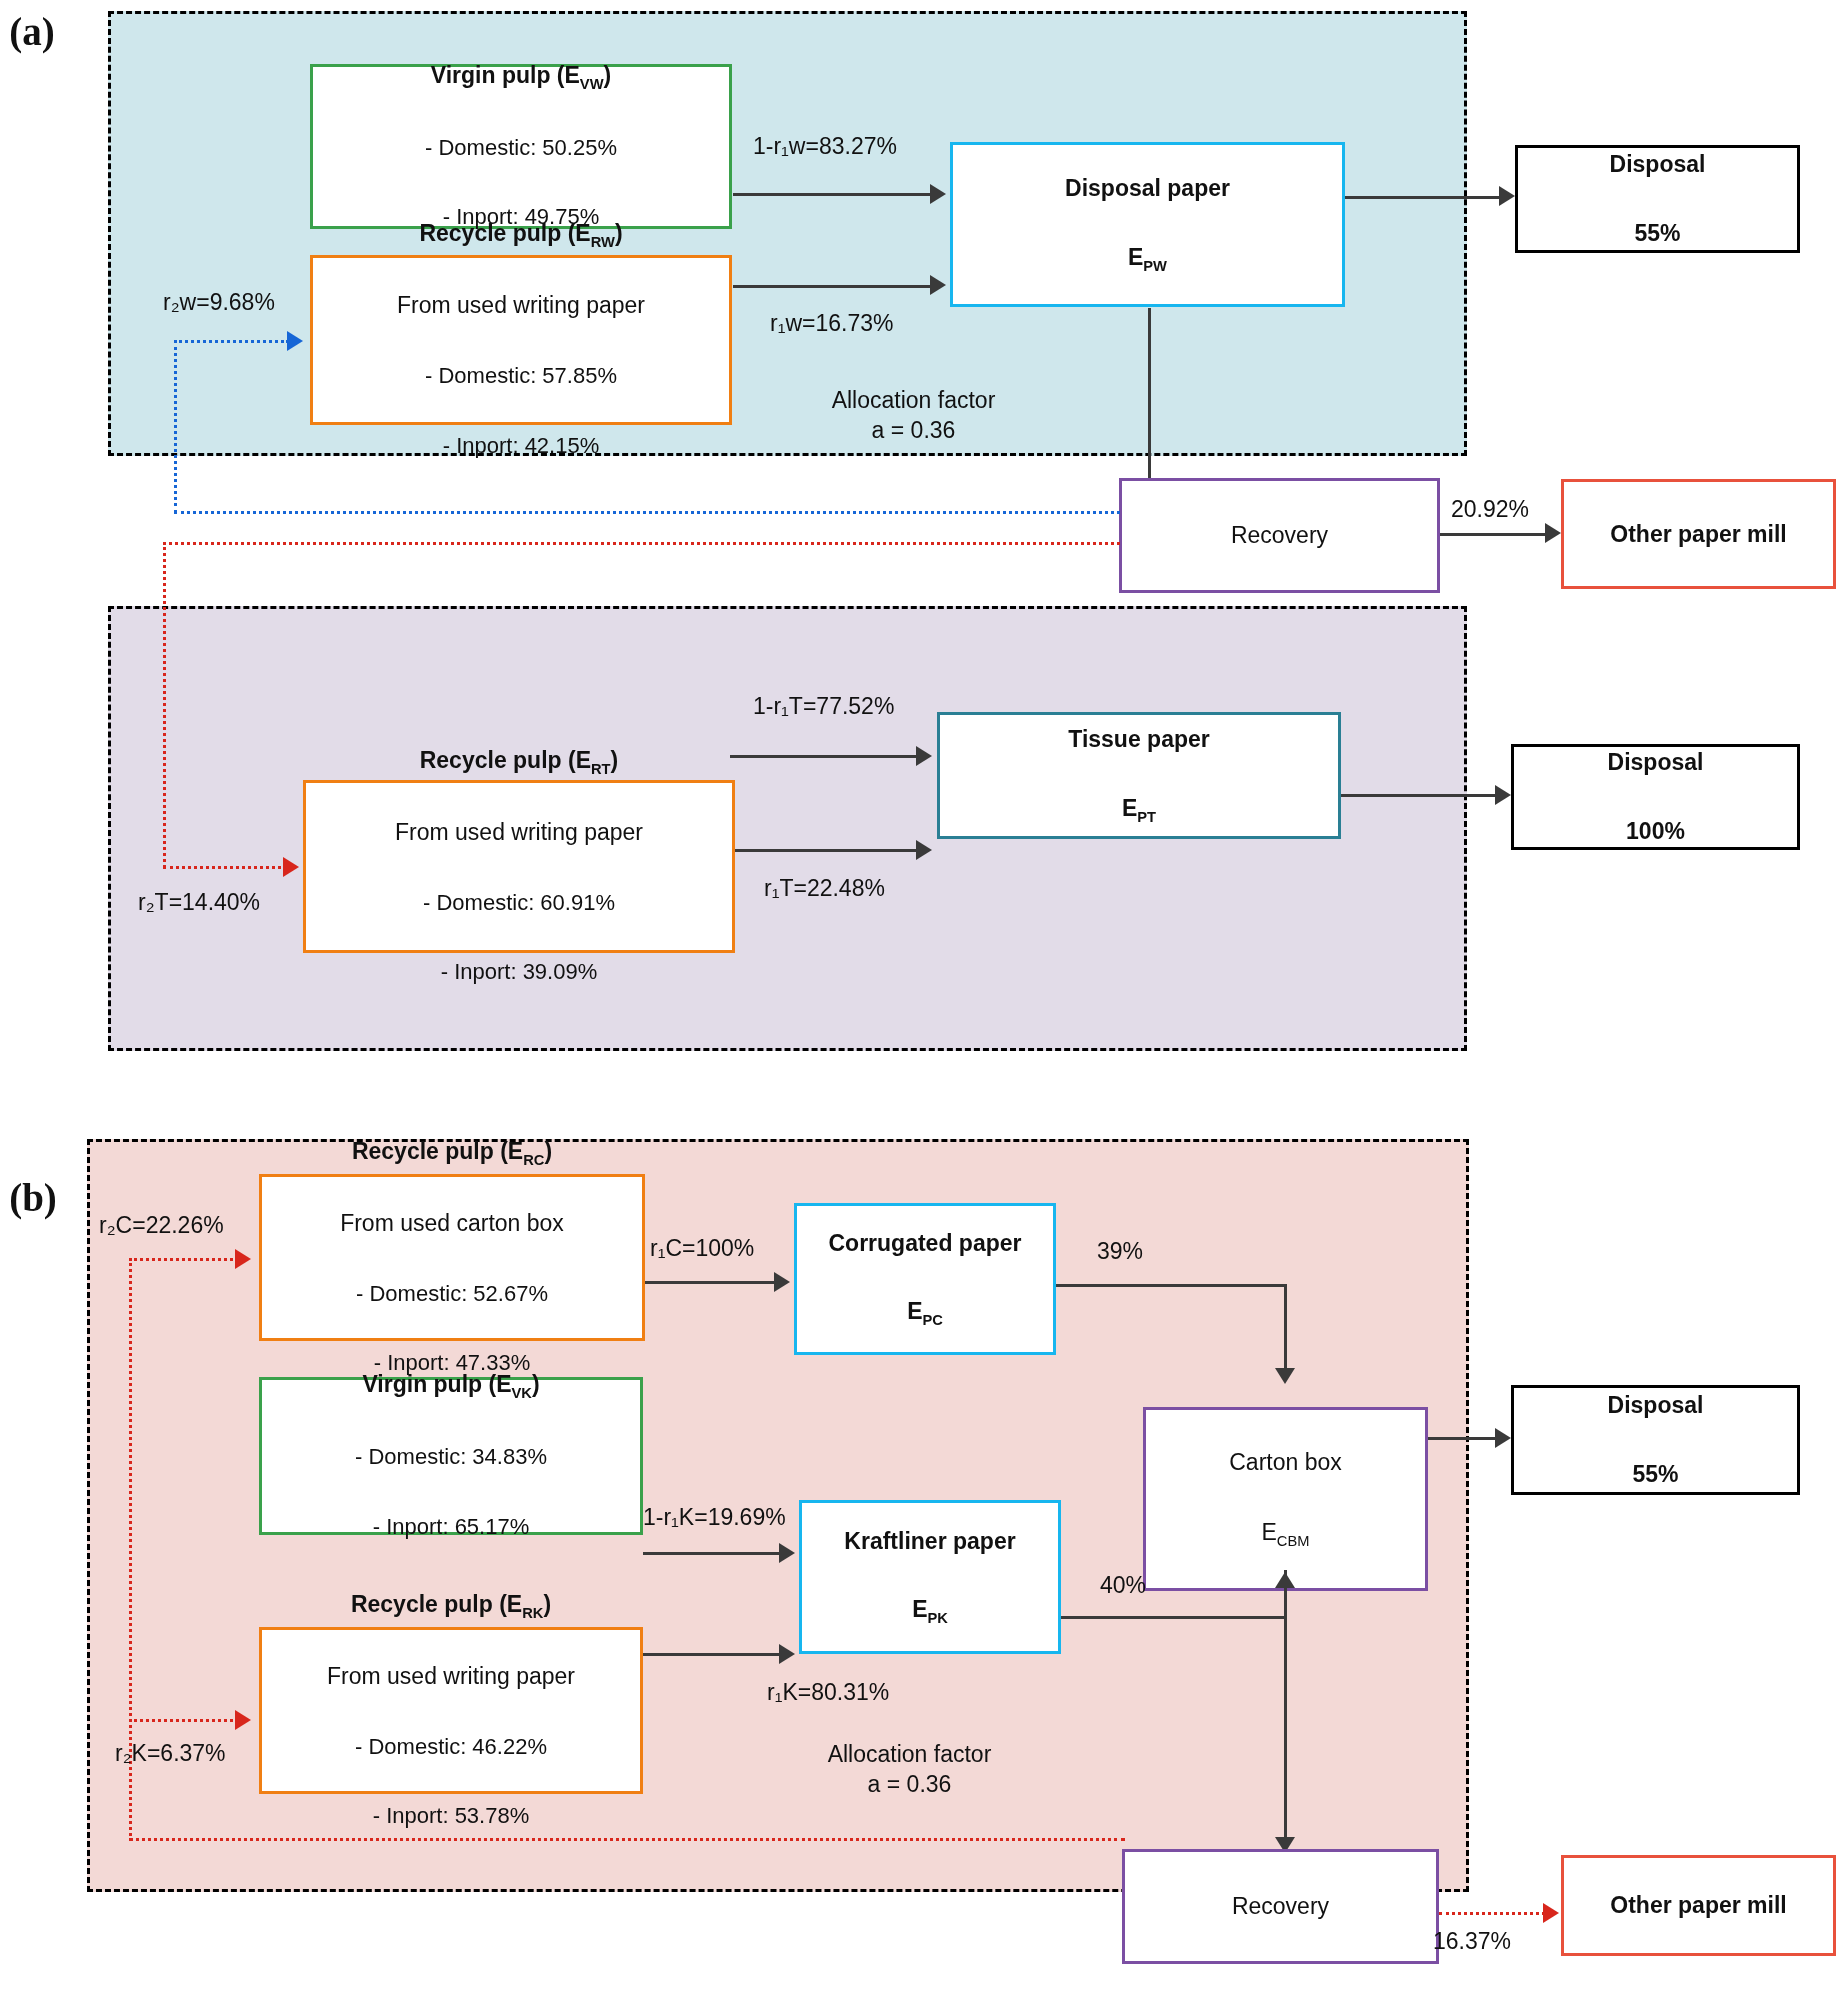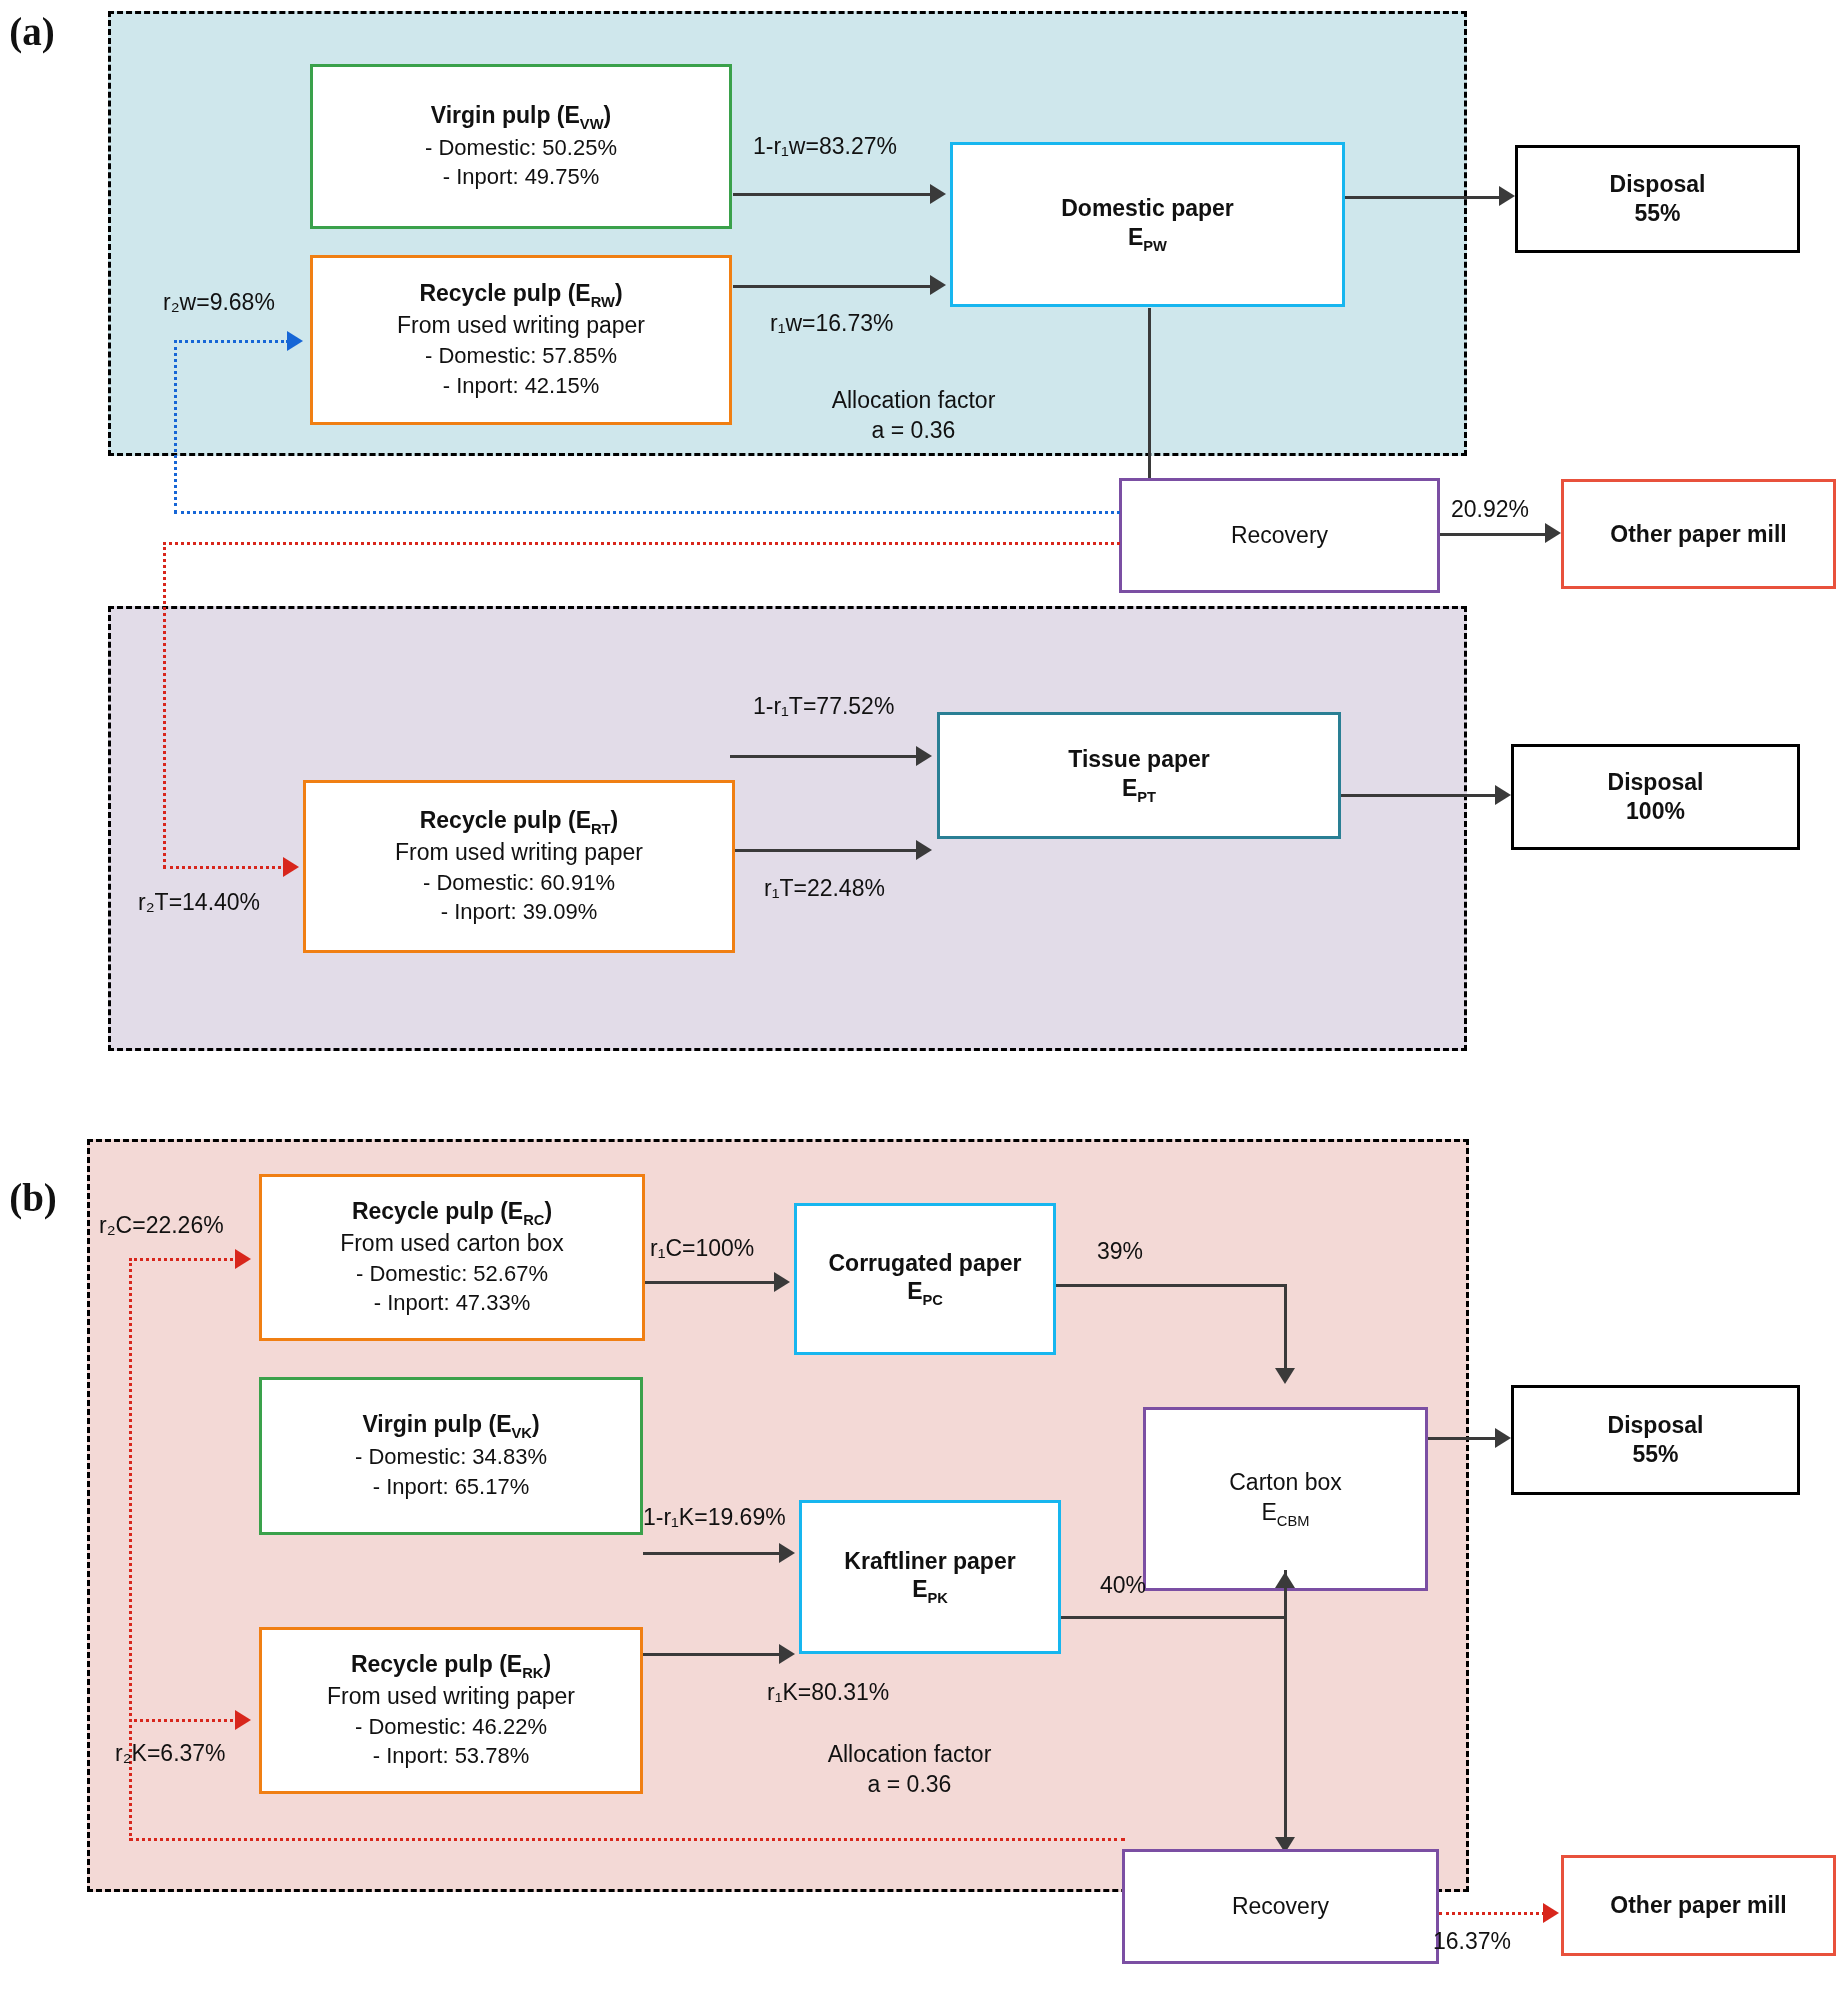--- a/index.html
+++ b/index.html
@@ -7,21 +7,21 @@
   #stage{position:relative;width:1837px;height:2008px;}
 
   .panel-label{position:absolute;font-weight:bold;font-size:39px;font-family:"Liberation Serif",serif;}
 
   .dashed-region{position:absolute;border:3.7px dashed #000;box-sizing:border-box;}
   .region-a-top{background:#cfe7ec;}
   .region-a-bottom{background:#e2dce8;}
   .region-b{background:#f3d9d6;}
 
   .box{position:absolute;box-sizing:border-box;background:#fff;display:flex;flex-direction:column;
-       align-items:center;justify-content:center;text-align:center;}
+       align-items:center;justify-content:center;text-align:center;gap:40px;}
   .b-green{border:3.7px solid #3aa14b;}
   .b-orange{border:3.7px solid #f07f13;}
   .b-cyan{border:3.7px solid #17b6ef;}
   .b-teal{border:3.7px solid #2a7f94;}
   .b-black{border:3.7px solid #000;}
   .b-purple{border:3.7px solid #7b4fa3;}
   .b-red{border:3.7px solid #e8513c;}
 
   .box .t1{font-weight:bold;font-size:23px;line-height:1.25;}
   .box .t2{font-size:23px;line-height:1.3;}
@@ -69,21 +69,21 @@
   <div class="box b-orange" style="left:310px;top:255px;width:422px;height:170px;">
     <div class="t1">
       <span>Recycle pulp (E</span><sub>RW</sub><span>)</span>
     </div>
     <div class="t2">From used writing paper</div>
     <div class="sub">- Domestic: 57.85%</div>
     <div class="sub">- Inport: 42.15%</div>
   </div>
 
   <div class="box b-cyan" style="left:950px;top:142px;width:395px;height:165px;">
-    <div class="t1">Domestic paper</div>
+    <div class="t1">Disposal paper</div>
     <div class="t1">
       <span>E</span><sub>PW</sub>
     </div>
   </div>
 
   <div class="box b-black" style="left:1515px;top:145px;width:285px;height:108px;">
     <div class="t1">Disposal</div>
     <div class="t1">55%</div>
   </div>
 

